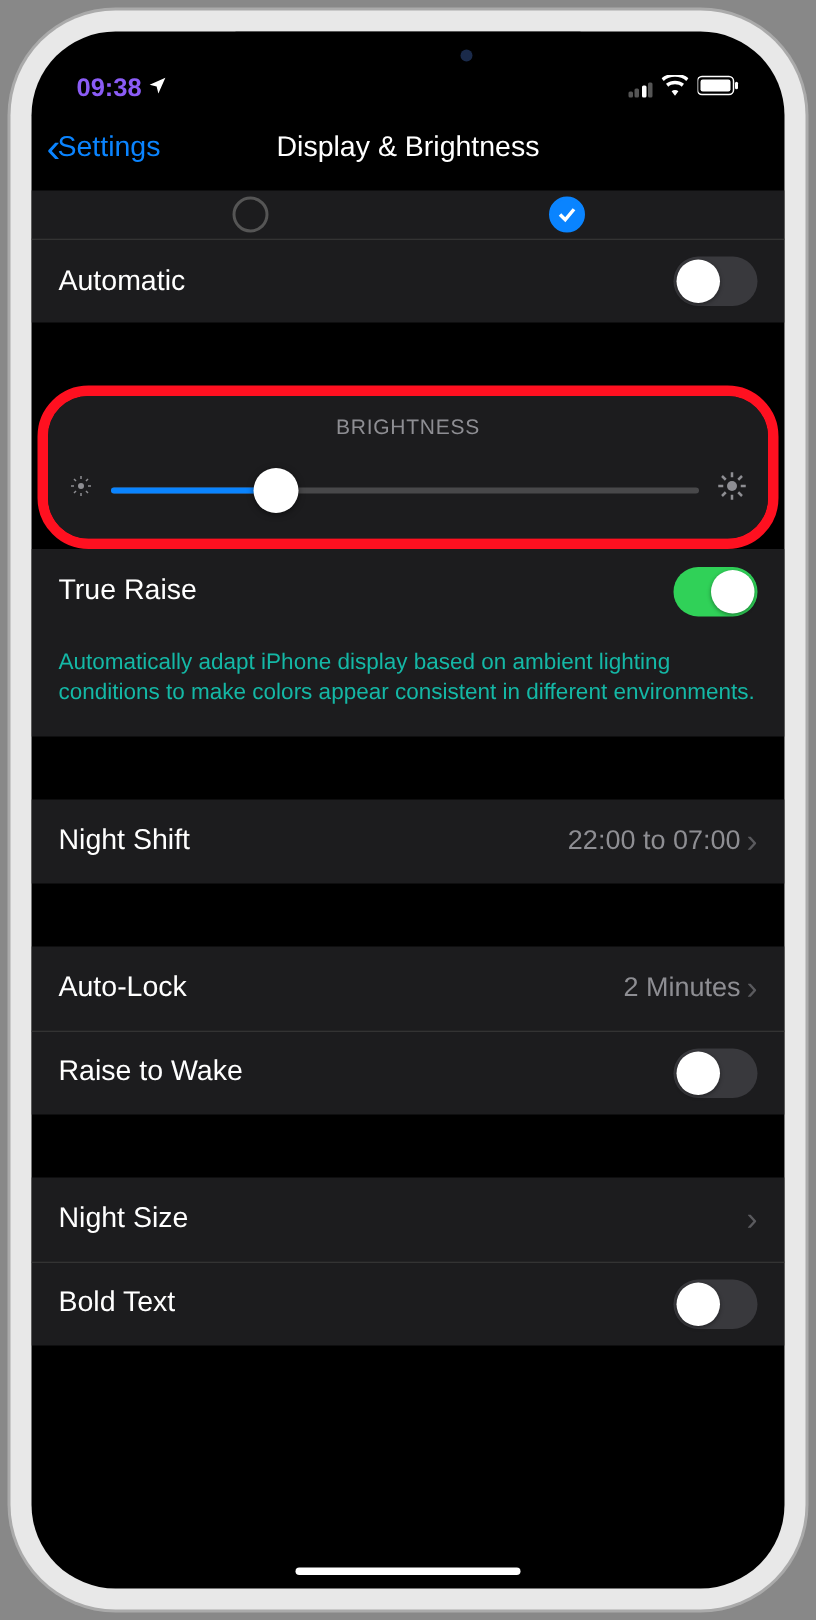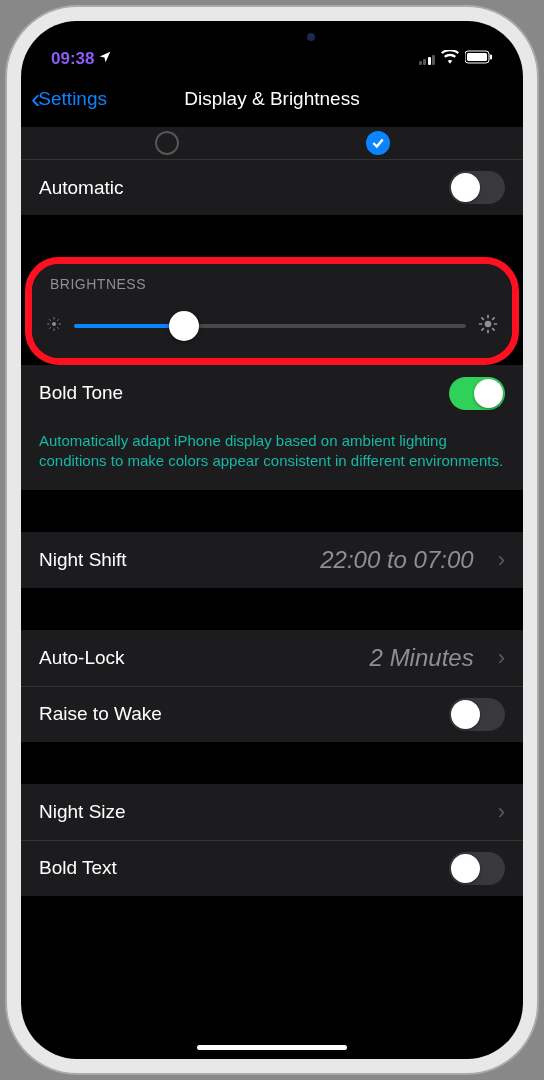--- a/index.html
+++ b/index.html
@@ -99,21 +99,21 @@
     .cell {
       background:#1c1c1e;
       min-height:56px;
       display:flex; align-items:center;
       padding:0 18px;
       font-size:19px;
       color:#fff;
       border-top:0.5px solid #333;
     }
     .cell-label { flex:1; }
-    .cell-value { color:#8e8e93; font-size:24px; margin-right:24px;font-style:italic;}
+    .cell-value { color:#8e8e93; font-size:18px; margin-right:4px;}
     .chevron { color:#5a5a5e; font-size:22px; font-weight:300;}
     .toggle {
       width:56px;height:33px;border-radius:17px;
       background:#39393d; position:relative;
     }
     .toggle .knob{
       width:29px;height:29px;border-radius:50%;
       background:#fff; position:absolute; top:2px; left:2px;
       box-shadow:0 1px 3px rgba(0,0,0,0.4);
     }
@@ -125,20 +125,21 @@
       padding:18px 18px 8px 18px;
       background:#1c1c1e;
       text-transform:uppercase;
     }
     .highlight-box{
       border:7px solid #ff1020;
       border-radius:34px;
       margin:0 4px;
       overflow:hidden;
       background:#1c1c1e;
+      text-align:center;
     }
     .highlight-box .section-header{ padding-top:12px;}
     .slider-row{
       background:#1c1c1e;
       padding:14px 14px 20px 14px;
       display:flex; align-items:center; gap:12px;
     }
     .sun-icon{ color:#8e8e93; }
     .slider-track{
       flex:1; height:4px; border-radius:2px;
@@ -273,21 +274,21 @@
                   <line x1="17" y1="17" x2="20" y2="20"></line>
                   <line x1="4" y1="20" x2="7" y2="17"></line>
                   <line x1="17" y1="7" x2="20" y2="4"></line>
                 </g>
               </svg>
           </span>
         </div>
       </div>
 
       <div class="cell" style="border-top:none">
-        <span class="cell-label">Bold Tone</span>
+        <span class="cell-label">True Raise</span>
         <div class="toggle on">
             <div class="knob"></div>
           </div>
       </div>
       <div class="footer-text">Automatically adapt iPhone display based on ambient lighting conditions to make colors appear consistent in different environments.</div>
 
       <div class="gap"></div>
 
       <div class="cell" style="border-top:none">
         <span class="cell-label">Night Shift</span>

